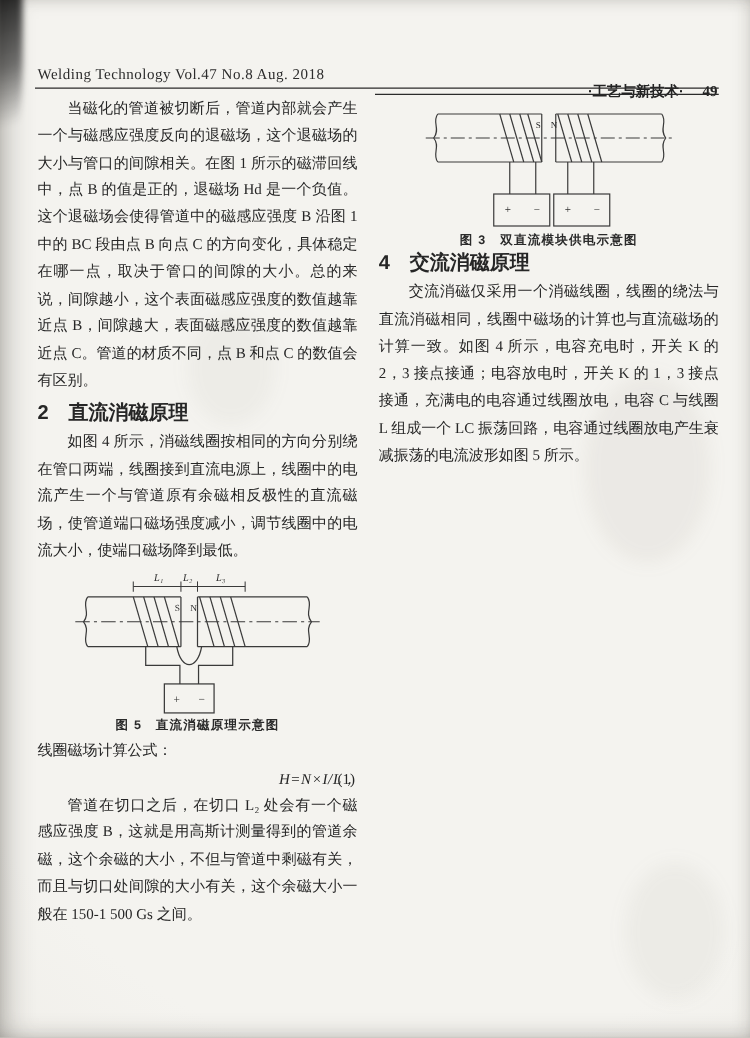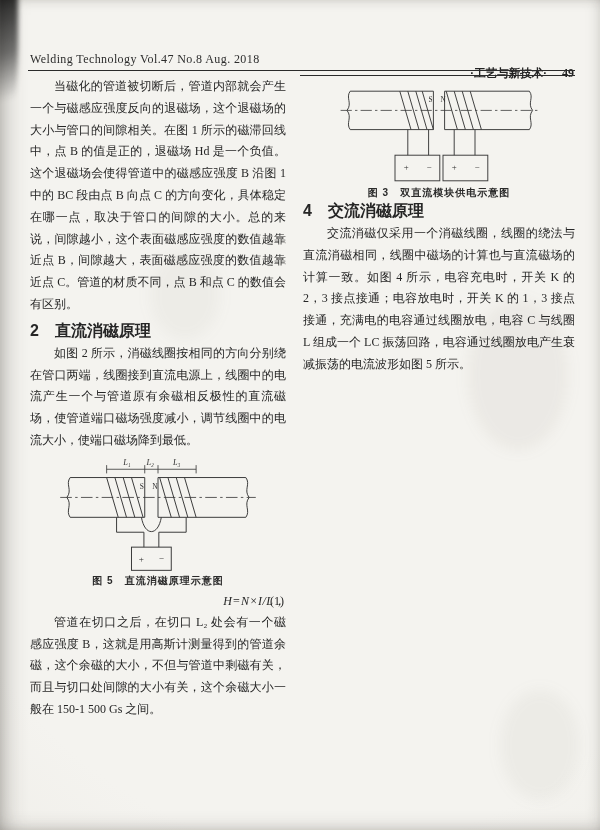--- a/index.html
+++ b/index.html
@@ -71,21 +71,21 @@
   <div class="running-right">
     <span class="col-title">·工艺与新技术·</span>
     <span class="pgnum">49</span>
   </div>
   <div class="rule1"></div>
   <div class="rule2"></div>
 
   <div class="col col-left">
     <p class="indent">当磁化的管道被切断后，管道内部就会产生一个与磁感应强度反向的退磁场，这个退磁场的大小与管口的间隙相关。在图 1 所示的磁滞回线中，点 B 的值是正的，退磁场 Hd 是一个负值。这个退磁场会使得管道中的磁感应强度 B 沿图 1 中的 BC 段由点 B 向点 C 的方向变化，具体稳定在哪一点，取决于管口的间隙的大小。总的来说，间隙越小，这个表面磁感应强度的数值越靠近点 B，间隙越大，表面磁感应强度的数值越靠近点 C。管道的材质不同，点 B 和点 C 的数值会有区别。</p>
     <div class="sec-h">2　直流消磁原理</div>
-    <p class="indent">如图 2 所示，消磁线圈按相同的方向分别绕在管口两端，线圈接到直流电源上，线圈中的电流产生一个与管道原有余磁相反极性的直流磁场，使管道端口磁场强度减小，调节线圈中的电流大小，使端口磁场降到最低。</p>
+    <p class="indent">如图 4 所示，消磁线圈按相同的方向分别绕在管口两端，线圈接到直流电源上，线圈中的电流产生一个与管道原有余磁相反极性的直流磁场，使管道端口磁场强度减小，调节线圈中的电流大小，使端口磁场降到最低。</p>
 
     <div class="fig">
       <svg width="236" height="116" viewBox="0 0 240 140">
 
         <line class="diagram-thin" x1="58" y1="16" x2="166" y2="16"></line>
         <line class="diagram-thin" x1="58" y1="11" x2="58" y2="21"></line>
         <line class="diagram-thin" x1="104" y1="11" x2="104" y2="21"></line>
         <line class="diagram-thin" x1="120" y1="11" x2="120" y2="21"></line>
         <line class="diagram-thin" x1="166" y1="11" x2="166" y2="21"></line>
         <text class="svg-label" x="78" y="11" font-size="10" font-style="italic">L₁</text>
@@ -120,20 +120,21 @@
         <path class="diagram-stroke" d="M154,74 L154,92 L121,92 L121,110"></path>
         <path class="diagram-stroke" d="M100,74 C104,97 120,97 124,74"></path>
 
         <rect class="diagram-stroke" x="88" y="110" width="48" height="28"></rect>
         <text class="svg-label" x="100" y="128" font-size="11" text-anchor="middle">+</text>
         <text class="svg-label" x="124" y="128" font-size="11" text-anchor="middle">−</text>
       </svg>
       <div class="fig-caption">图 5　直流消磁原理示意图</div>
     </div>
 
+    <p>线圈磁场计算公式：</p>
     <div class="formula-row">
       <span class="formula-expr">H=N×I/L，</span>
       <span class="formula-no">(1)</span>
     </div>
     <p class="indent">管道在切口之后，在切口 L₂ 处会有一个磁感应强度 B，这就是用高斯计测量得到的管道余磁，这个余磁的大小，不但与管道中剩磁有关，而且与切口处间隙的大小有关，这个余磁大小一般在 150-1 500 Gs 之间。</p>
 
   </div>
 
   <div class="col col-right">
 

